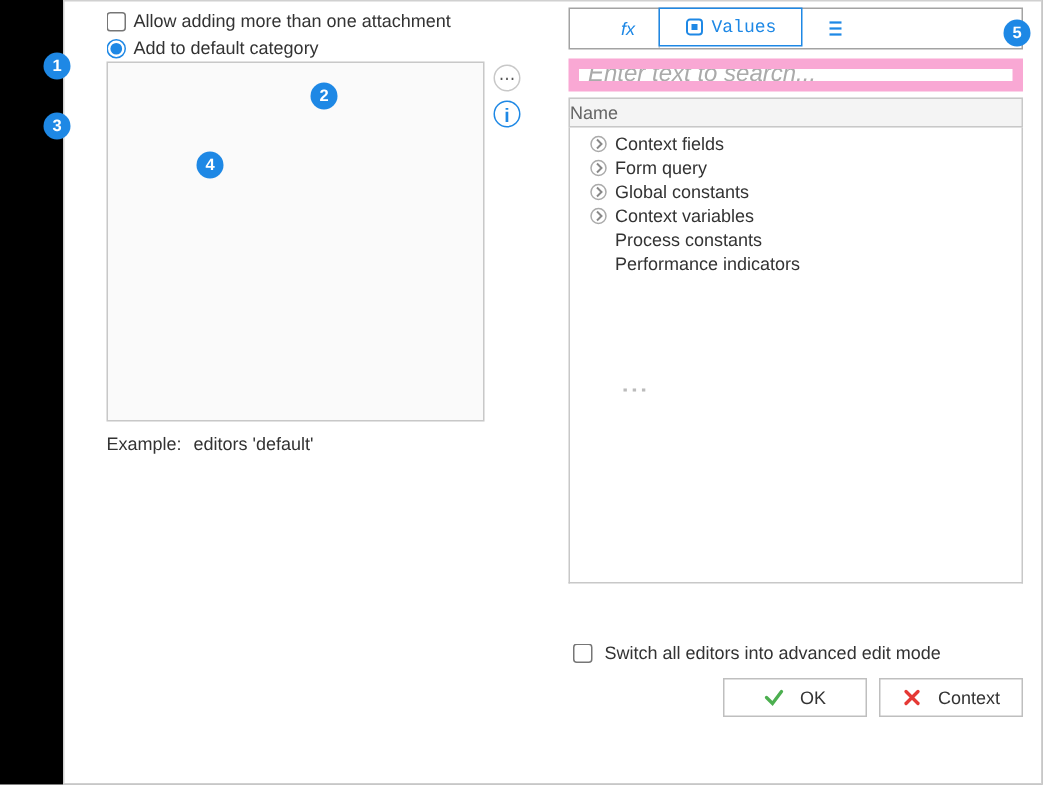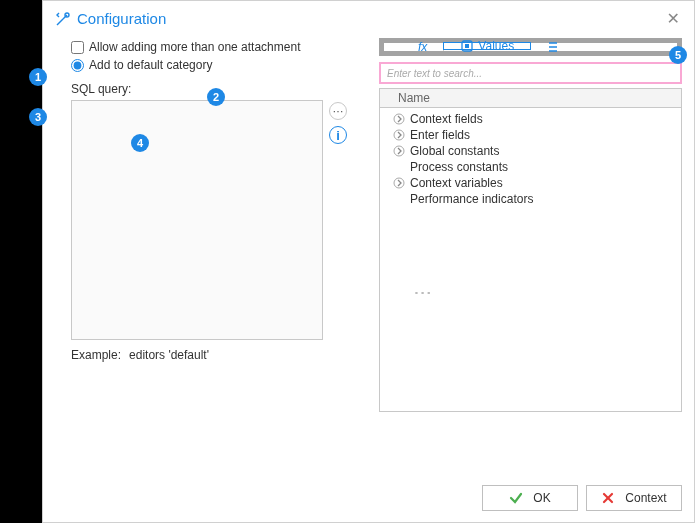--- a/index.html
+++ b/index.html
@@ -103,64 +103,65 @@
     cursor: pointer;
   }
   .example-row {
     margin-top: 8px;
     display: flex;
     gap: 8px;
   }
   
   .tabs {
     display: flex;
-    border: 5px solid #a3a3a3;
-    height: 18px;
+    border: 1px solid #a3a3a3;
+    height: 28px;
   }
   .tab {
     flex: 0 0 auto;
     padding: 0 16px;
     height: 100%;
     display: flex;
     align-items: center;
     justify-content: center;
     border-right: 1px solid #d0d0d0;
     color: #1e88e5;
     cursor: pointer;
     gap: 4px;
   }
   .tab:last-child { border-right: none; }
   .tab.active {
     border: 1px solid #1e88e5;
     margin: -1px;
     position: relative;
     z-index: 1;
+    font-family: Liberation Mono, monospace;
   }
   .tab-ico {
     width: 14px; height: 14px;
     display: inline-flex; align-items: center; justify-content: center;
     font-size: 11px;
   }
   .search {
     width: 100%;
     height: 22px;
     margin-top: 6px;
-    border: 2px solid #f9a8d4;
+    border: 7px solid #f9a8d4;
     padding: 2px 6px;
     color: #0f766e;
-    font-size: 10px;
+    font-size: 16px;
     font-style: italic;
   }
   .search::placeholder { color: #aaa; }
   .tree-head {
     margin-top: 4px;
     border: 1px solid #c8c8c8;
     border-bottom: 1px solid #c8c8c8;
     background: #f4f4f4;
-    padding: 2px 18px;
+    padding: 2px 0;
     color: #666;
   }
   .tree {
     border: 1px solid #c8c8c8;
     border-top: none;
     height: 304px;
     overflow: auto;
     padding: 3px 2px;
   }
   .tree-item {
@@ -228,34 +229,20 @@
     letter-spacing: -2px;
     writing-mode: vertical-rl;
     cursor: col-resize;
   }
 </style>
 </head>
 <body>
 
 <div class="dialog">
 
-  <div class="titlebar">
-    <span class="title-icon">
-      <svg width="16" height="16" viewBox="0 0 16 16">
-          <g stroke="#1e88e5" stroke-width="1.4" fill="none">
-            <path d="M2 14 L8 8"></path>
-            <path d="M8 8 L12 4"></path>
-            <circle cx="12" cy="4" r="2"></circle>
-            <path d="M4 2 L2 4 L4 6"></path>
-          </g>
-        </svg>
-    </span>
-    <span class="title-text">Configuration</span>
-    <span class="close-x">✕</span>
-  </div>
 
   <div class="body">
 
     <div class="badge" style="left:-14px; top:34px;">1</div>
     <div class="badge" style="left:164px; top:54px;">2</div>
     <div class="badge" style="left:-14px; top:74px;">3</div>
     <div class="badge" style="left:88px; top:100px;">4</div>
     <div class="badge" style="left:626px; top:12px;">5</div>
 
     <div class="splitter">⋮</div>
@@ -267,21 +254,20 @@
           <input type="checkbox" style="">
           <span>Allow adding more than one attachment</span>
         </label>
 
         <label class="field-row">
           <input type="radio" name="cat" checked="" style="">
           <span>Add to default category</span>
         </label>
 
 
-        <div class="sql-label">SQL query:</div>
         <div class="sql-wrap">
           <textarea class="sql-text" style=""></textarea>
           <div class="sql-side">
             <div class="icon-btn">⋯</div>
             <div class="icon-info">i</div>
           </div>
         </div>
 
         <div class="example-row">
           <span>Example:</span>
@@ -333,63 +319,67 @@
               </span>
               <span>Context fields</span>
             </div>
             <div class="tree-item">
               <span class="expander">
                 <svg width="12" height="12" viewBox="0 0 12 12">
                   <circle cx="6" cy="6" r="5" fill="none" stroke="#aaa" stroke-width="1"></circle>
                   <path d="M5 3 L8 6 L5 9" stroke="#888" stroke-width="1.3" fill="none"></path>
                 </svg>
               </span>
-              <span>Enter fields</span>
+              <span>Form query</span>
             </div>
             <div class="tree-item">
               <span class="expander">
                 <svg width="12" height="12" viewBox="0 0 12 12">
                   <circle cx="6" cy="6" r="5" fill="none" stroke="#aaa" stroke-width="1"></circle>
                   <path d="M5 3 L8 6 L5 9" stroke="#888" stroke-width="1.3" fill="none"></path>
                 </svg>
               </span>
               <span>Global constants</span>
             </div>
+            <div class="tree-item">
+              <span class="expander">
+                <svg width="12" height="12" viewBox="0 0 12 12">
+                  <circle cx="6" cy="6" r="5" fill="none" stroke="#aaa" stroke-width="1"></circle>
+                  <path d="M5 3 L8 6 L5 9" stroke="#888" stroke-width="1.3" fill="none"></path>
+                </svg>
+              </span>
+              <span>Context variables</span>
+            </div>
             <div class="tree-item no-exp">
               <span class="expander">
                 <svg width="12" height="12" viewBox="0 0 12 12">
                   <circle cx="6" cy="6" r="5" fill="none" stroke="#aaa" stroke-width="1"></circle>
                   <path d="M5 3 L8 6 L5 9" stroke="#888" stroke-width="1.3" fill="none"></path>
                 </svg>
               </span>
               <span>Process constants</span>
-            </div>
-            <div class="tree-item">
-              <span class="expander">
-                <svg width="12" height="12" viewBox="0 0 12 12">
-                  <circle cx="6" cy="6" r="5" fill="none" stroke="#aaa" stroke-width="1"></circle>
-                  <path d="M5 3 L8 6 L5 9" stroke="#888" stroke-width="1.3" fill="none"></path>
-                </svg>
-              </span>
-              <span>Context variables</span>
             </div>
             <div class="tree-item no-exp">
               <span class="expander">
                 <svg width="12" height="12" viewBox="0 0 12 12">
                   <circle cx="6" cy="6" r="5" fill="none" stroke="#aaa" stroke-width="1"></circle>
                   <path d="M5 3 L8 6 L5 9" stroke="#888" stroke-width="1.3" fill="none"></path>
                 </svg>
               </span>
               <span>Performance indicators</span>
             </div>
           </div>
 
       </div>
     </div>
 
+    <label class="adv-row">
+      <input type="checkbox" style="">
+      <span>Switch all editors into advanced edit mode</span>
+    </label>
 
     <div class="btn-row">
       <div class="btn">
         <span class="btn-ico">
           <svg width="14" height="14" viewBox="0 0 14 14">
               <path d="M2 7 L6 11 L12 3" stroke="#4caf50" stroke-width="2.2" fill="none" stroke-linecap="round"></path>
             </svg>
         </span>
         <span>OK</span>
       </div>

